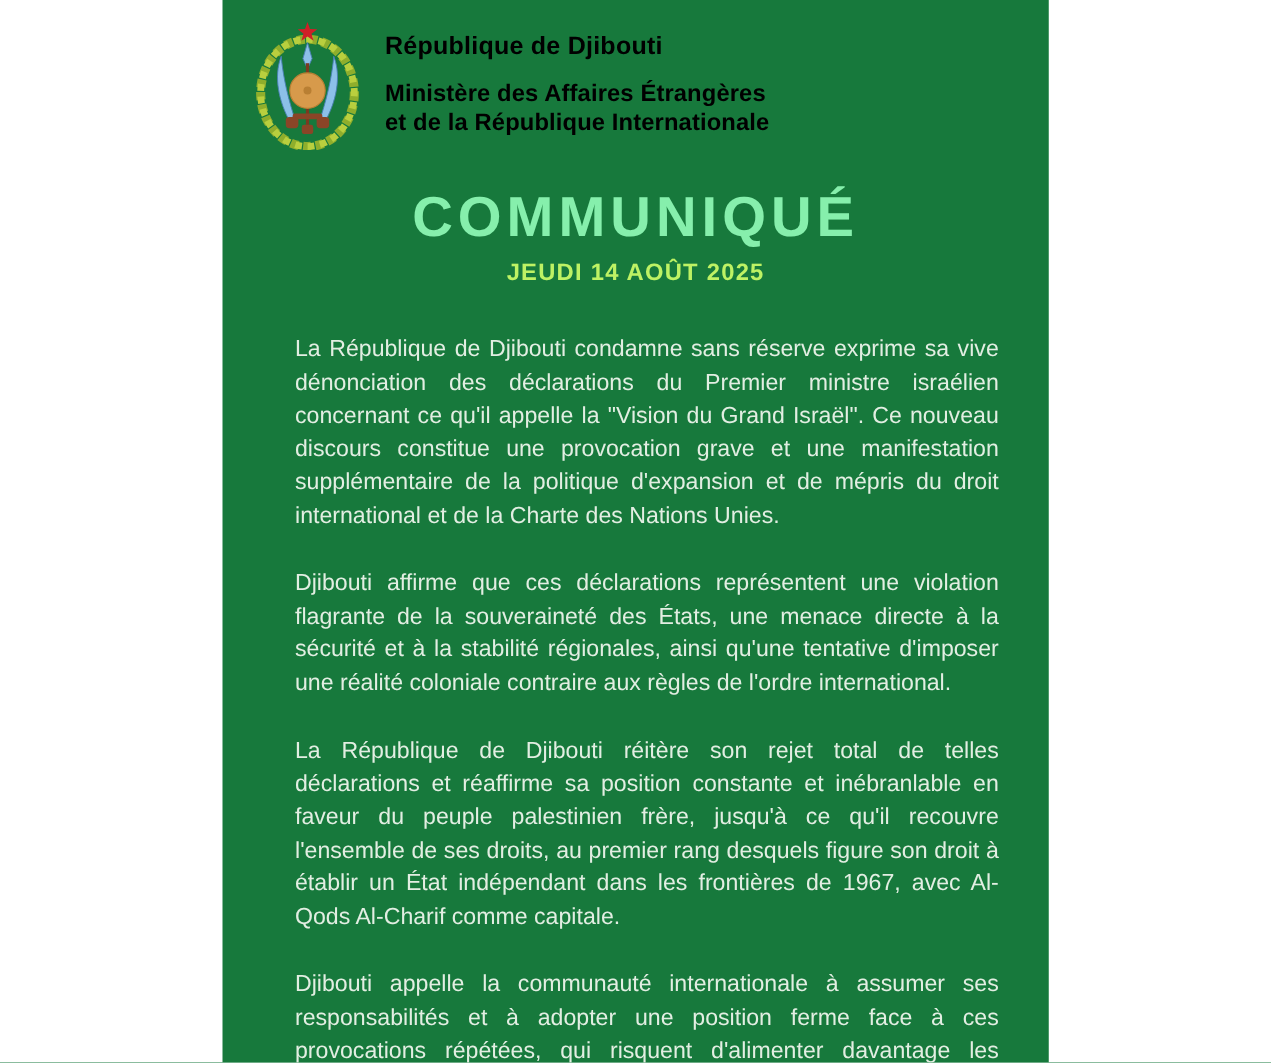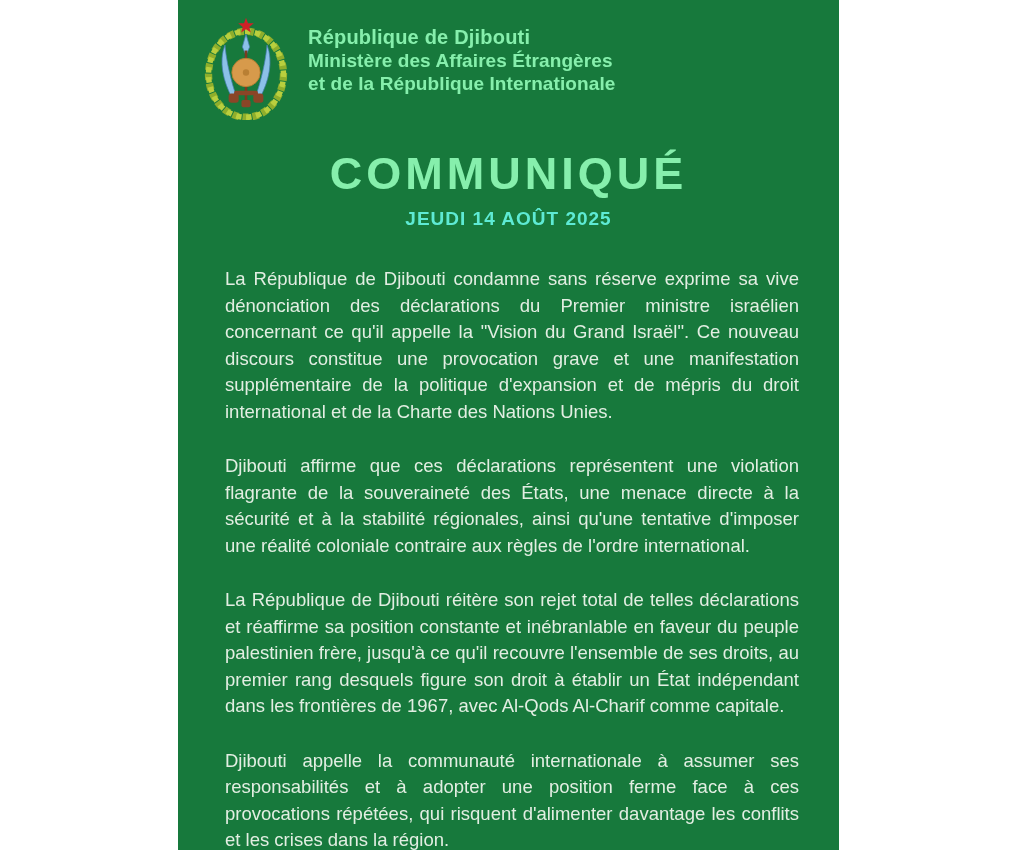--- a/index.html
+++ b/index.html
@@ -20,56 +20,57 @@
     color: #e4efe4;
   }
   .letterhead {
     display: flex;
     align-items: flex-start;
     gap: 16px;
   }
   .emblem { width: 92px; height: 106px; flex: 0 0 auto; }
   .head-text {
     padding-top: 12px;
-    color: #86efac;
+    color: #000000;
     font-weight: bold;
   }
   .country {
     font-size: 20px;
     letter-spacing: 0.2px;
   }
   .ministry {
+    margin-top: 15px;
     font-size: 19px;
     line-height: 23px;
     letter-spacing: 0.1px;
   }
   .title {
     margin: 28px 0 0 18px;
     text-align: center;
     font-size: 45px;
     font-weight: bold;
     letter-spacing: 4px;
     color: #86efac;
   }
   .date {
     margin: 8px 0 0 18px;
     text-align: center;
     font-size: 19px;
     font-weight: bold;
     letter-spacing: 1px;
-    color: #5eead4;
+    color: #bef264;
   }
   .body-text {
     margin: 36px 0 0 18px;
     font-size: 18.5px;
     line-height: 26.5px;
     color: #e2eee2;
   }
   .body-text p {
-    margin: 0 0 28px 7px;
+    margin: 0 0 28px 18px;
     text-align: justify;
   }
   .body-text p:last-child { margin-bottom: 0; }
 </style>
 </head>
 <body>
 
 <div class="doc">
 
   <div class="letterhead">

